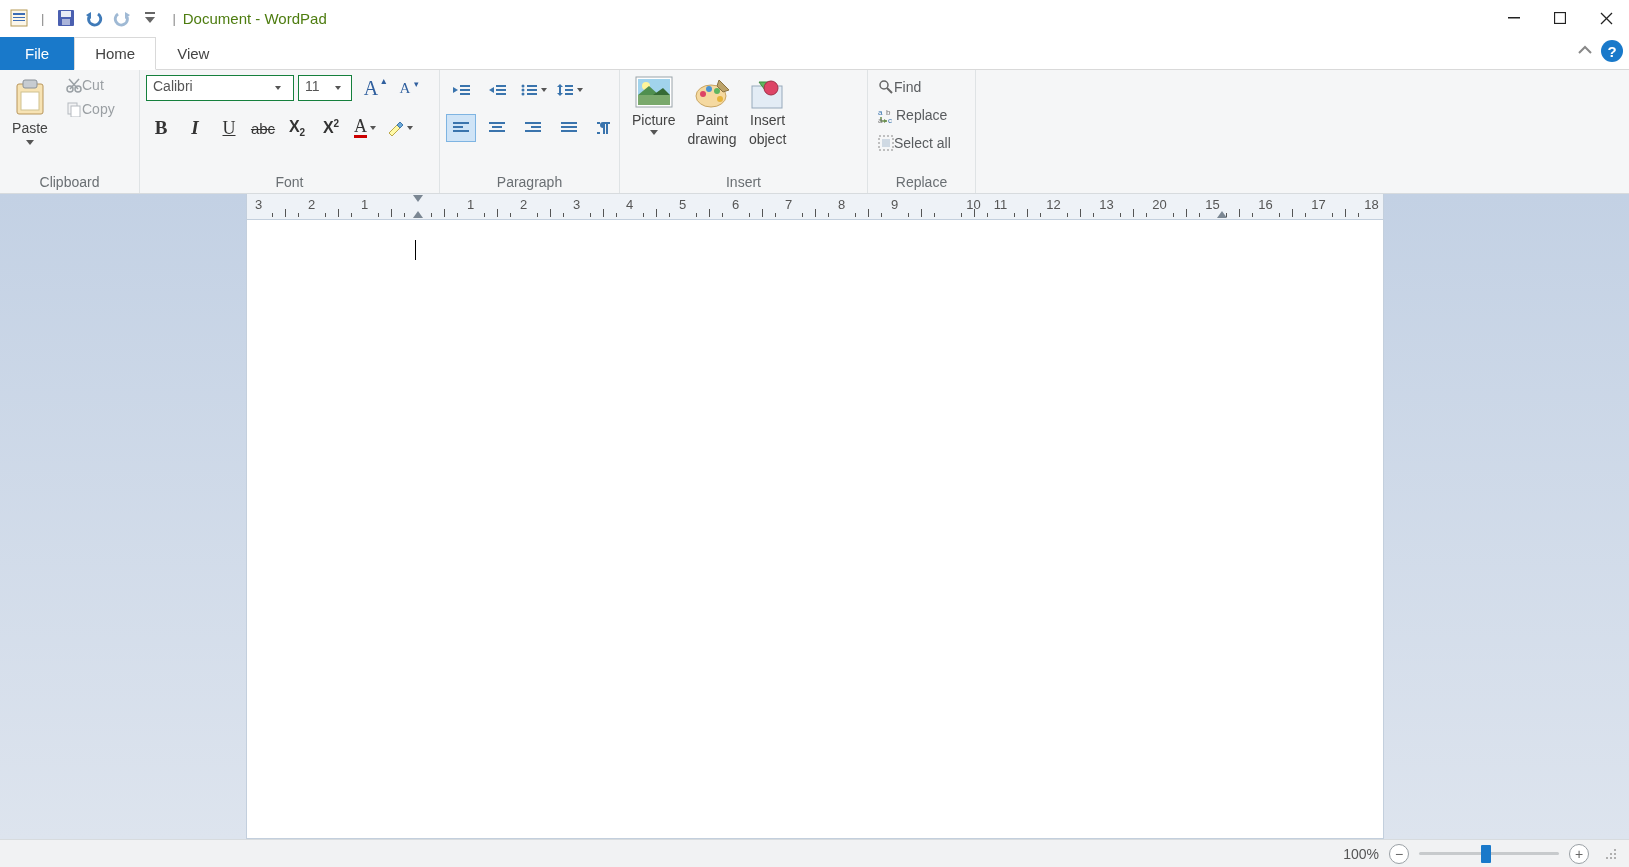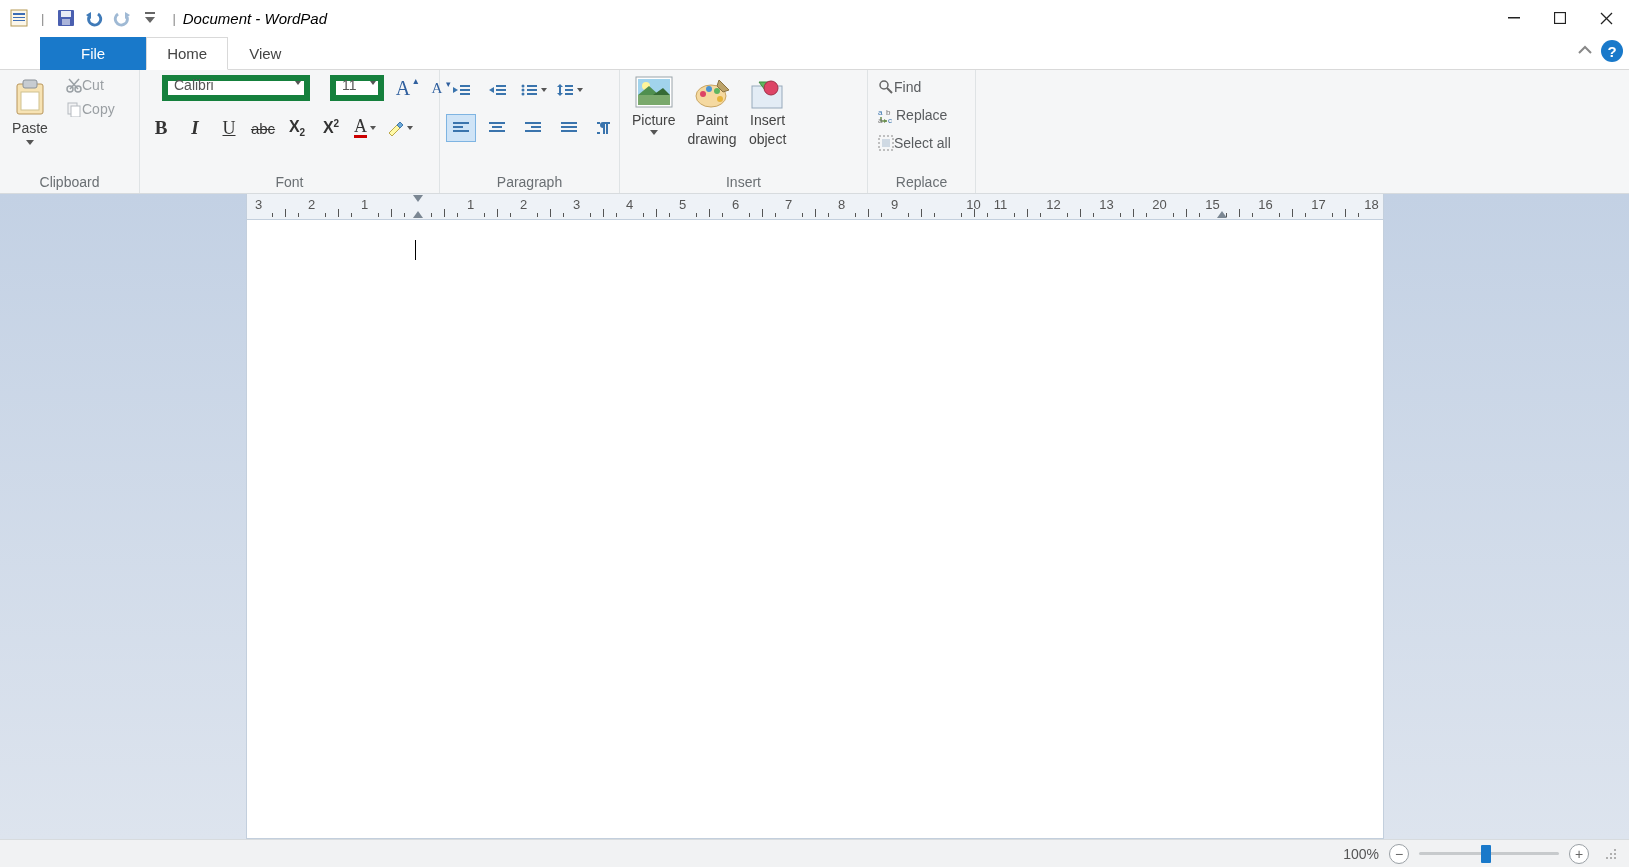--- a/index.html
+++ b/index.html
@@ -2,45 +2,45 @@
 <html><head>
 <meta charset="utf-8">
 <style>
   * { box-sizing: border-box; }
   body { margin:0; font-family: "Segoe UI", Arial, sans-serif; font-size:13px; color:#333; background:#fff; overflow:hidden; width:1629px; }
   
   .titlebar { height:36px; background:#fff; display:flex; align-items:center; border-bottom:0; }
   .qat { display:flex; align-items:center; gap:2px; padding:3px 0 3px 6px; }
   .qat-btn { width:26px; height:26px; display:flex; align-items:center; justify-content:center; }
   .title-sep { color:#888; margin:0 7px; }
-  .window-title { font-size:15px; color:#000000;font-style:italic; }
+  .window-title { font-size:15px; color:#4d7c0f; }
   .flex-spacer { flex:1; }
   .win-ctrl { display:flex; }
   .win-btn { width:46px; height:36px; display:flex; align-items:center; justify-content:center; }
   .win-btn svg{ display:block;}
   
   .tabs-row { height:34px; background:#fff; display:flex; align-items:stretch; border-bottom:1px solid #d9d9d9; position:relative;}
   .tab { padding:0 20px; display:flex; align-items:center; font-size:15px; color:#444; border:1px solid transparent; position:relative; top:1px;}
   .tab.active { background:#fff; border-color:#d9d9d9; border-bottom-color:#fff; }
-  .tab.file { background:#1979ca; color:#fff; padding:0 40px; border-color:#1979ca;margin-left:40px;}
+  .tab.file { background:#1979ca; color:#fff; padding:0 24px; border-color:#1979ca;}
   .tabs-right { position:absolute; right:6px; top:4px; display:flex; align-items:center; gap:8px;}
   .help-circle { width:22px; height:22px; border-radius:50%; background:#1979ca; color:#fff; display:flex; align-items:center; justify-content:center; font-size:15px; font-weight:bold;}
   
   .ribbon { position:relative; background:#f5f6f7; border-bottom:1px solid #d7dbde; height:124px; display:flex; align-items:stretch;}
   .group { border-right:1px solid #dfe3e5; display:flex; flex-direction:column; padding:4px 6px 2px; }
   .group-body { flex:1; display:flex; align-items:flex-start;}
   .group-title { text-align:center; color:#6a6f73; font-size:14px; padding:2px 0 1px;}
   .big-btn { display:flex; flex-direction:column; align-items:center; justify-content:flex-start; padding:2px 6px; text-align:center; font-size:14px; color:#444; line-height:1.2;}
   .big-btn .lbl { margin-top:2px;}
   .small-stack {display:flex; flex-direction:column; gap:2px; margin-left:8px;}
   .small-btn { display:flex; align-items:center; height:22px; gap:0; padding:0 4px; font-size:14px; color:#595c5f;}
   .small-btn.disabled { color:#9a9fa3;}
   .dropdown-arrow { border:4px solid transparent; border-top:5px solid #555; margin-top:6px; }
   .ctrl-bar { display:flex; align-items:center; gap:4px;}
-  .combo { display:flex; align-items:flex-end; height:26px; border:6px solid #15803d; background:#fff;margin-left:16px;}
+  .combo { display:flex; align-items:flex-start; height:26px; border:1px solid #15803d; background:#fff;}
   .combo input { border:none; outline:none; font-size:14px; padding:2px 6px; background:transparent; color:#555;}
   .combo .cbtn { width:18px; height:24px; display:flex; align-items:center; justify-content:center;}
   .font-fmt-row { display:flex; gap:4px; align-items:center; margin-top:12px;}
   .ico-btn { width:30px; height:28px; display:flex; align-items:center; justify-content:center; }
   .ico-btn.sel { background:#cfe4f7; border:1px solid #7eb4e2;}
   .split-btn { display:flex; align-items:center;}
   .split-arrow { border:3px solid transparent; border-top:4px solid #555; margin-left:3px; margin-top:2px;}
   .para-rows { display:flex; flex-direction:column; gap:10px;}
   .para-row { display:flex; gap:6px; align-items:center;}
   .insert-row { display:flex; gap:0px; align-items:flex-start;}

